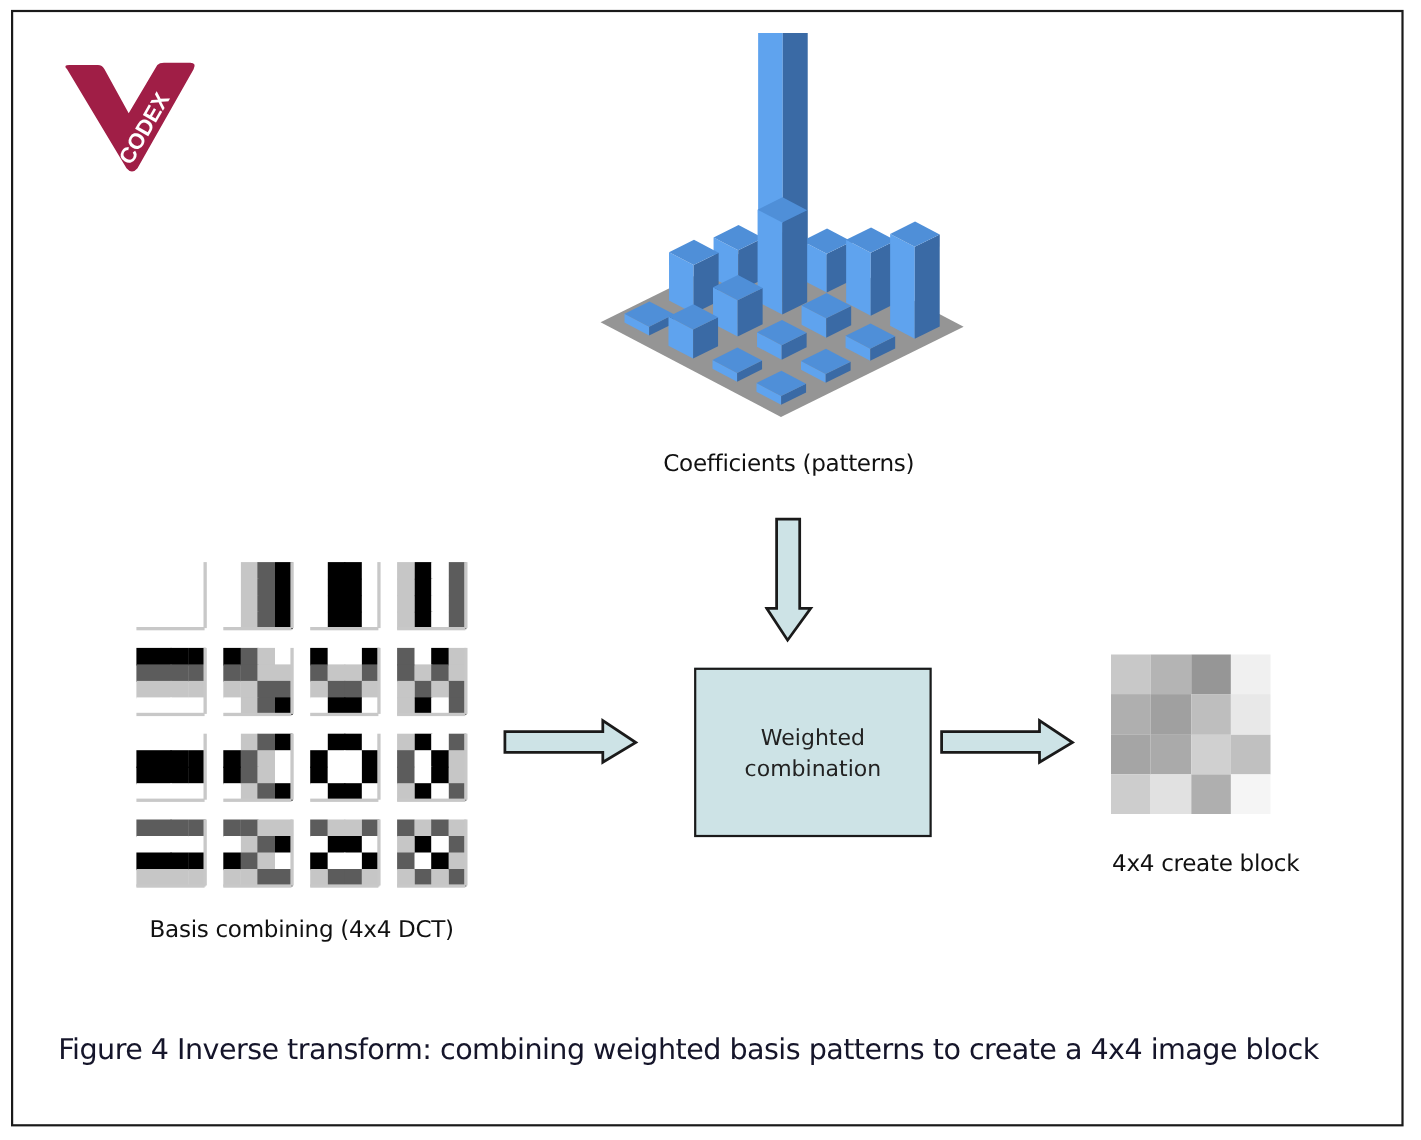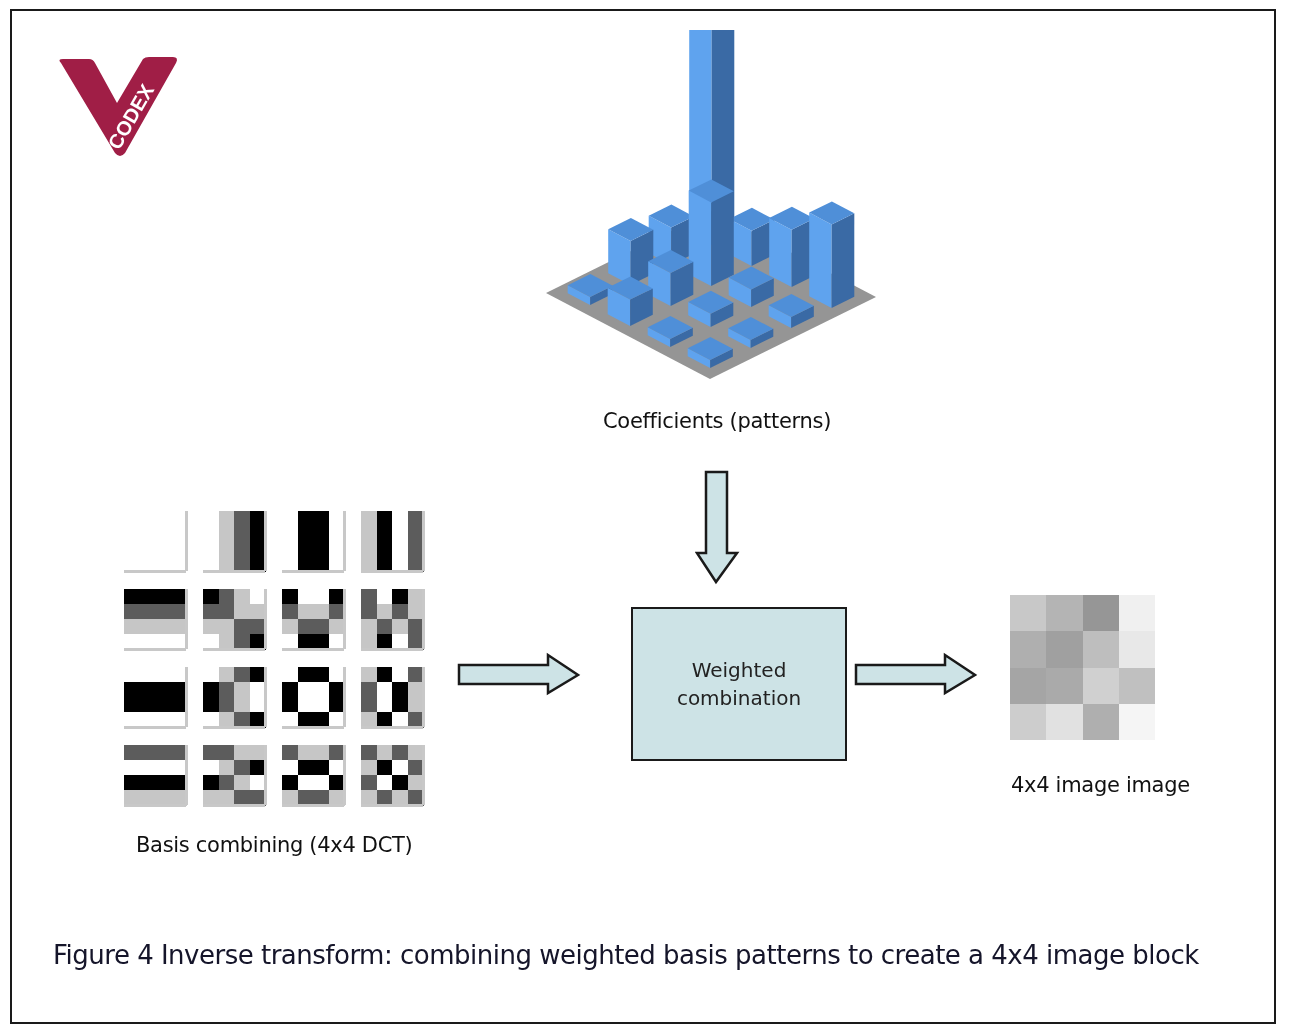--- a/index.html
+++ b/index.html
@@ -475,15 +475,15 @@
     <div class="px" style="left: 108.75px; top: 36.25px; background: rgb(232, 232, 232);"></div>
     <div class="px" style="left: 0px; top: 72.5px; background: rgb(165, 165, 165);"></div>
     <div class="px" style="left: 36.25px; top: 72.5px; background: rgb(170, 170, 170);"></div>
     <div class="px" style="left: 72.5px; top: 72.5px; background: rgb(208, 208, 208);"></div>
     <div class="px" style="left: 108.75px; top: 72.5px; background: rgb(192, 192, 192);"></div>
     <div class="px" style="left: 0px; top: 108.75px; background: rgb(205, 205, 205);"></div>
     <div class="px" style="left: 36.25px; top: 108.75px; background: rgb(225, 225, 225);"></div>
     <div class="px" style="left: 72.5px; top: 108.75px; background: rgb(175, 175, 175);"></div>
     <div class="px" style="left: 108.75px; top: 108.75px; background: rgb(245, 245, 245);"></div>
   </div>
-<div class="label label-block">4x4 image image</div>
+<div class="label label-block">4x4 create block</div>
 
 <div class="caption">Figure 4 Inverse transform: combining weighted basis patterns to create a 4x4 image block</div>
 
 </body></html>

